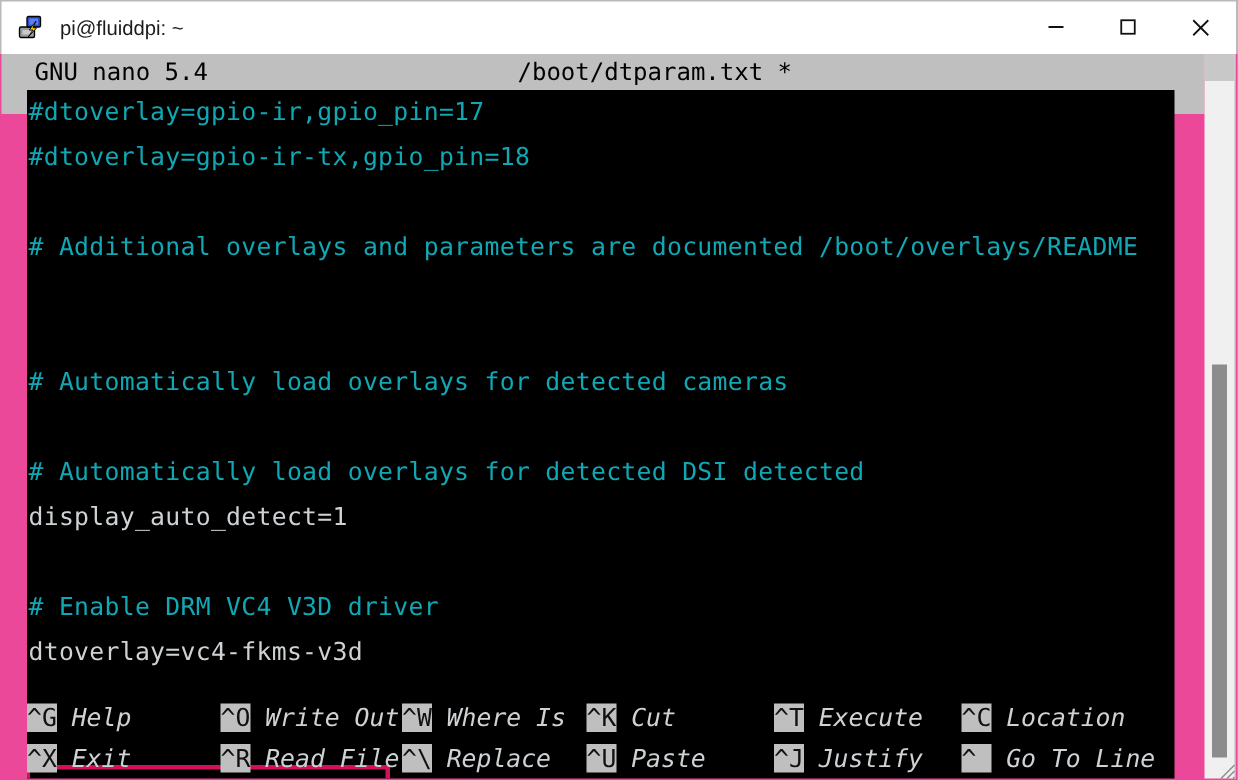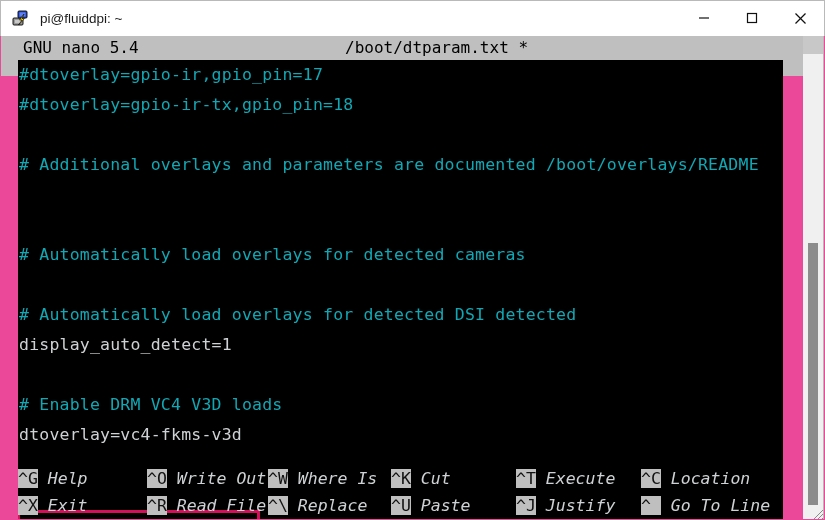--- a/index.html
+++ b/index.html
@@ -245,21 +245,21 @@
         <div class="line comment"><span>#dtoverlay=gpio-ir-tx,gpio_pin=18</span></div>
         <div class="line blank"><span></span></div>
         <div class="line comment"><span># Additional overlays and parameters are documented /boot/overlays/README</span></div>
         <div class="line blank"><span></span></div>
         <div class="line blank"><span></span></div>
         <div class="line comment"><span># Automatically load overlays for detected cameras</span></div>
         <div class="line blank"><span></span></div>
         <div class="line comment"><span># Automatically load overlays for detected DSI detected</span></div>
         <div class="line "><span>display_auto_detect=1</span></div>
         <div class="line blank"><span></span></div>
-        <div class="line comment"><span># Enable DRM VC4 V3D loads</span></div>
+        <div class="line comment"><span># Enable DRM VC4 V3D driver</span></div>
         <div class="line "><span>dtoverlay=vc4-fkms-v3d</span></div>
       </div>
     <div id="highlight-box" style="border-color: rgb(214, 15, 90); top: 450px; height: 58px;"></div>
     <div id="helpbar">
       <div class="help-row" id="help-row-0"><span class="help-item" style="left: 0px;"><span class="help-key">^G</span><span class="help-label"> Help</span></span><span class="help-item" style="left: 129px;"><span class="help-key">^O</span><span class="help-label"> Write Out</span></span><span class="help-item" style="left: 250px;"><span class="help-key">^W</span><span class="help-label"> Where Is</span></span><span class="help-item" style="left: 373px;"><span class="help-key">^K</span><span class="help-label"> Cut</span></span><span class="help-item" style="left: 498px;"><span class="help-key">^T</span><span class="help-label"> Execute</span></span><span class="help-item" style="left: 623px;"><span class="help-key">^C</span><span class="help-label"> Location</span></span></div>
       <div class="help-row" id="help-row-1"><span class="help-item" style="left: 0px;"><span class="help-key">^X</span><span class="help-label"> Exit</span></span><span class="help-item" style="left: 129px;"><span class="help-key">^R</span><span class="help-label"> Read File</span></span><span class="help-item" style="left: 250px;"><span class="help-key">^\</span><span class="help-label"> Replace</span></span><span class="help-item" style="left: 373px;"><span class="help-key">^U</span><span class="help-label"> Paste</span></span><span class="help-item" style="left: 498px;"><span class="help-key">^J</span><span class="help-label"> Justify</span></span><span class="help-item" style="left: 623px;"><span class="help-key">^ </span><span class="help-label"> Go To Line</span></span></div>
     </div>
   </div>
 
   <div id="scrollbar">

